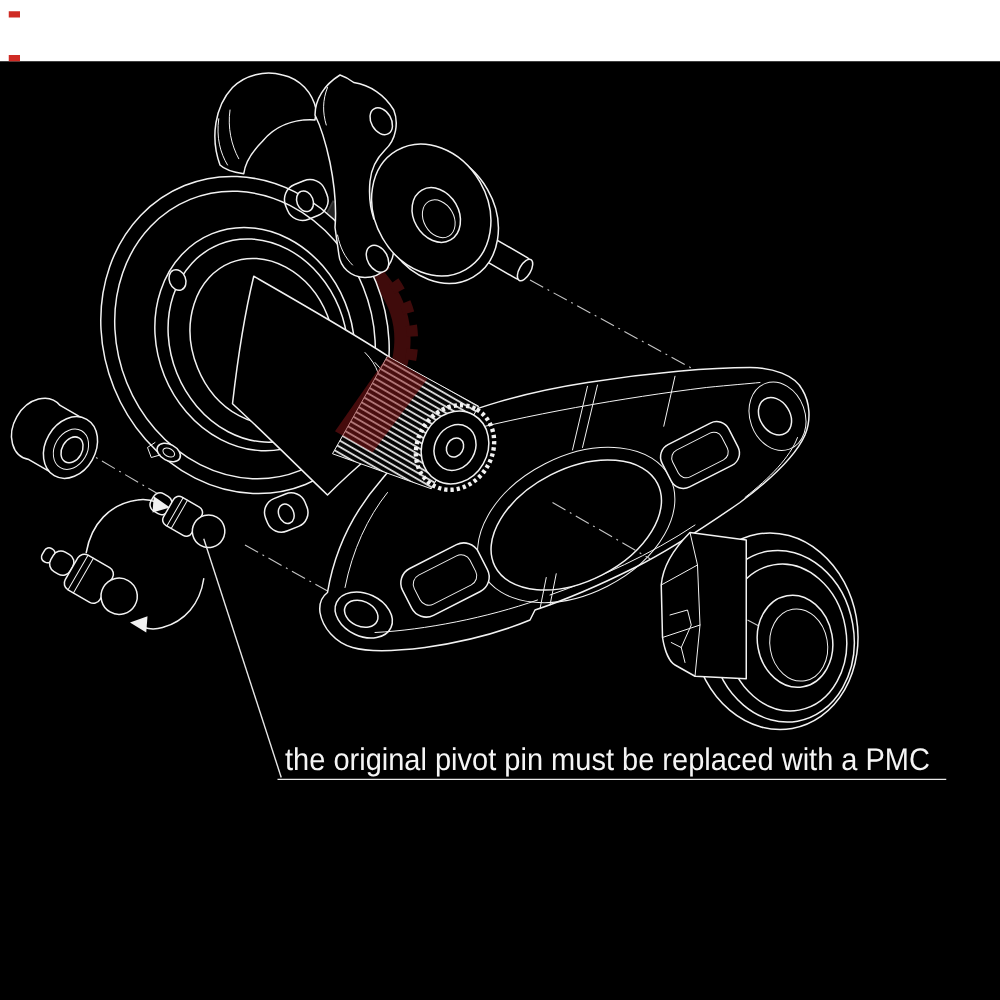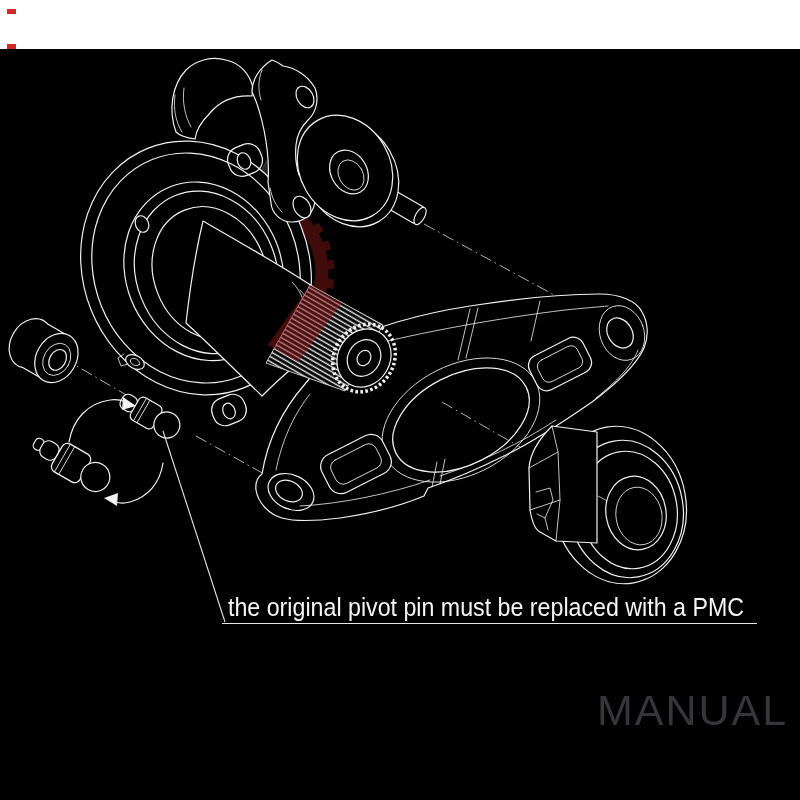--- a/index.html
+++ b/index.html
@@ -200,15 +200,14 @@
     <line class="ldr" x1="163" y1="431" x2="225" y2="622"></line>
     <line class="ldr" x1="222" y1="623.5" x2="757" y2="623.5"></line>
     <text x="228" y="616" class="caption-text" textLength="516" lengthAdjust="spacingAndGlyphs">the original pivot pin must be replaced with a PMC</text>
   </g>
 </svg>
 
 <div id="strip"></div>
 <div id="mark1" class="corner-mark"></div>
 <div id="mark2" class="corner-mark"></div>
 
-<div id="manual">MANUAL</div>
 
 </div>
 
 </body></html>

